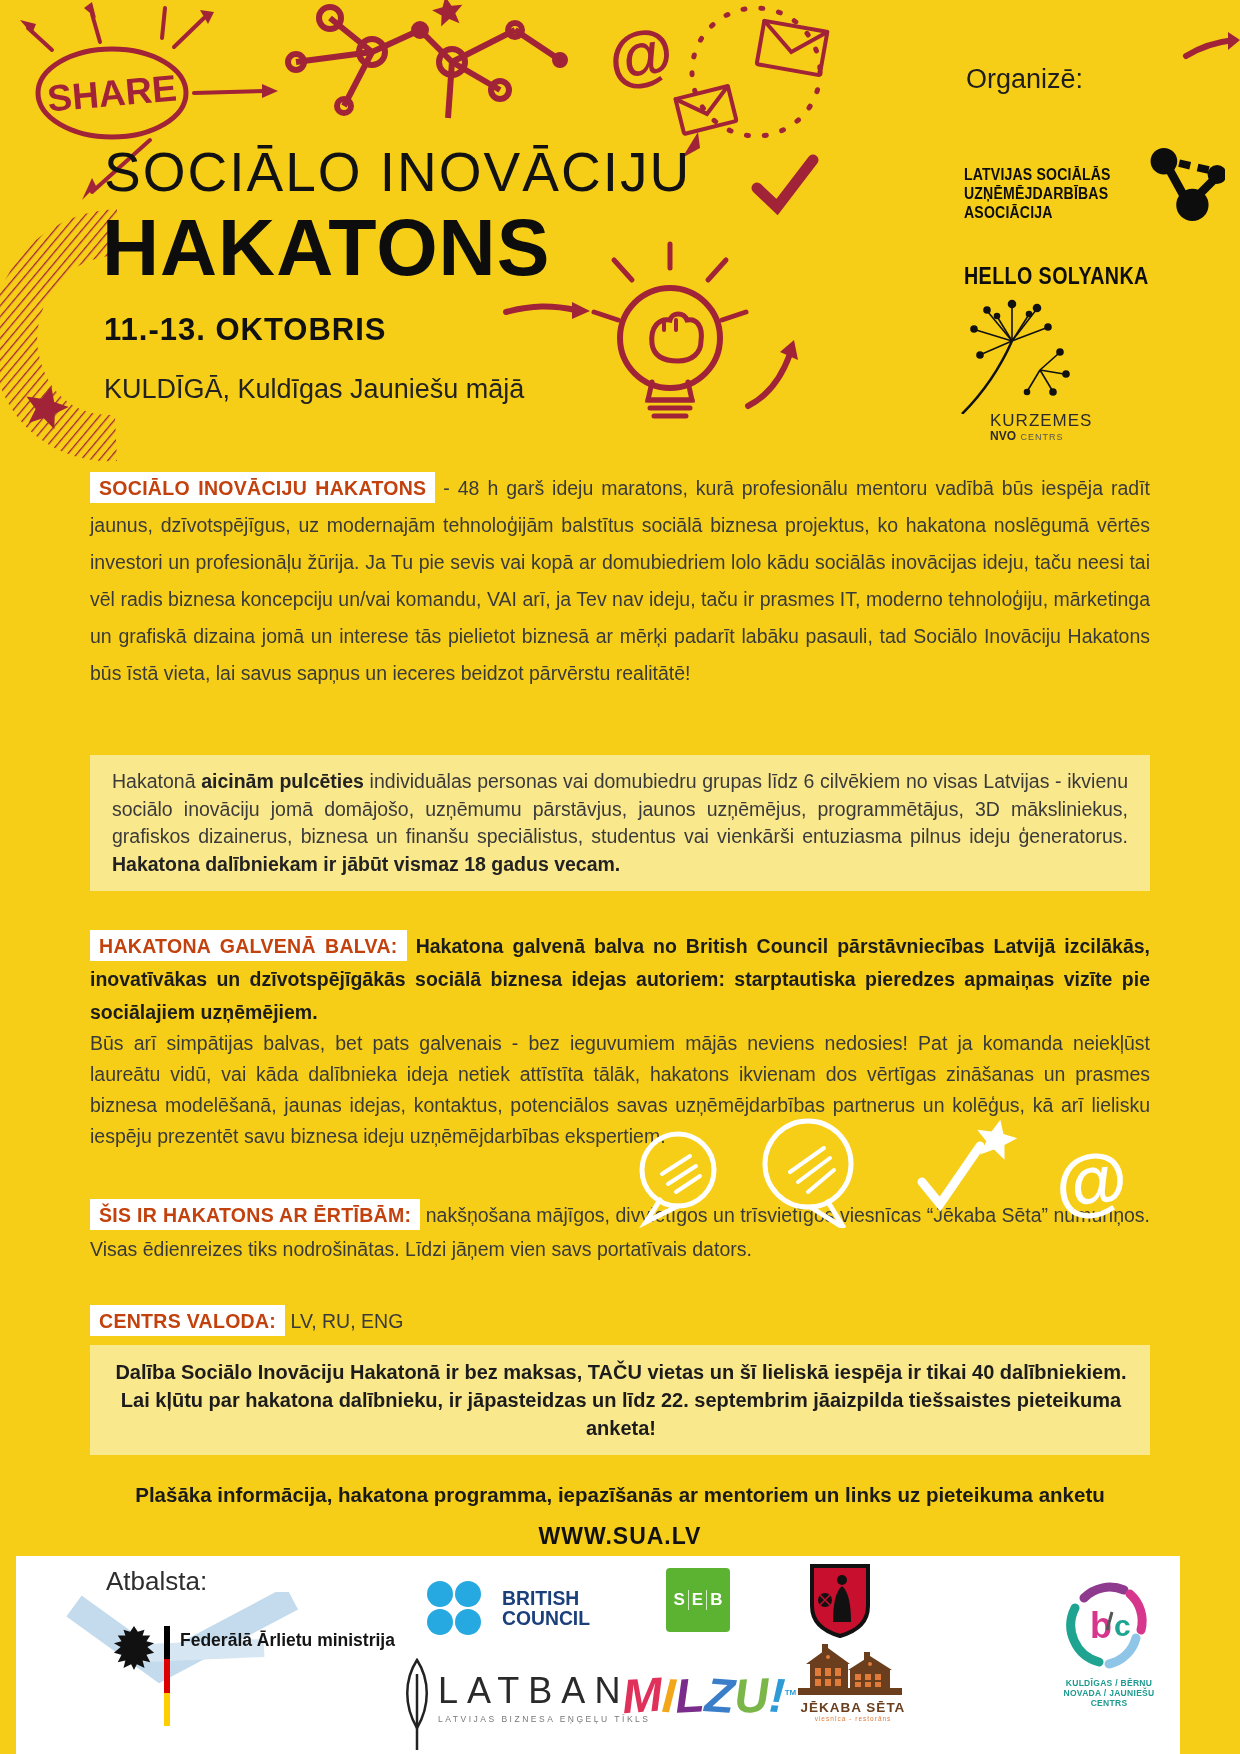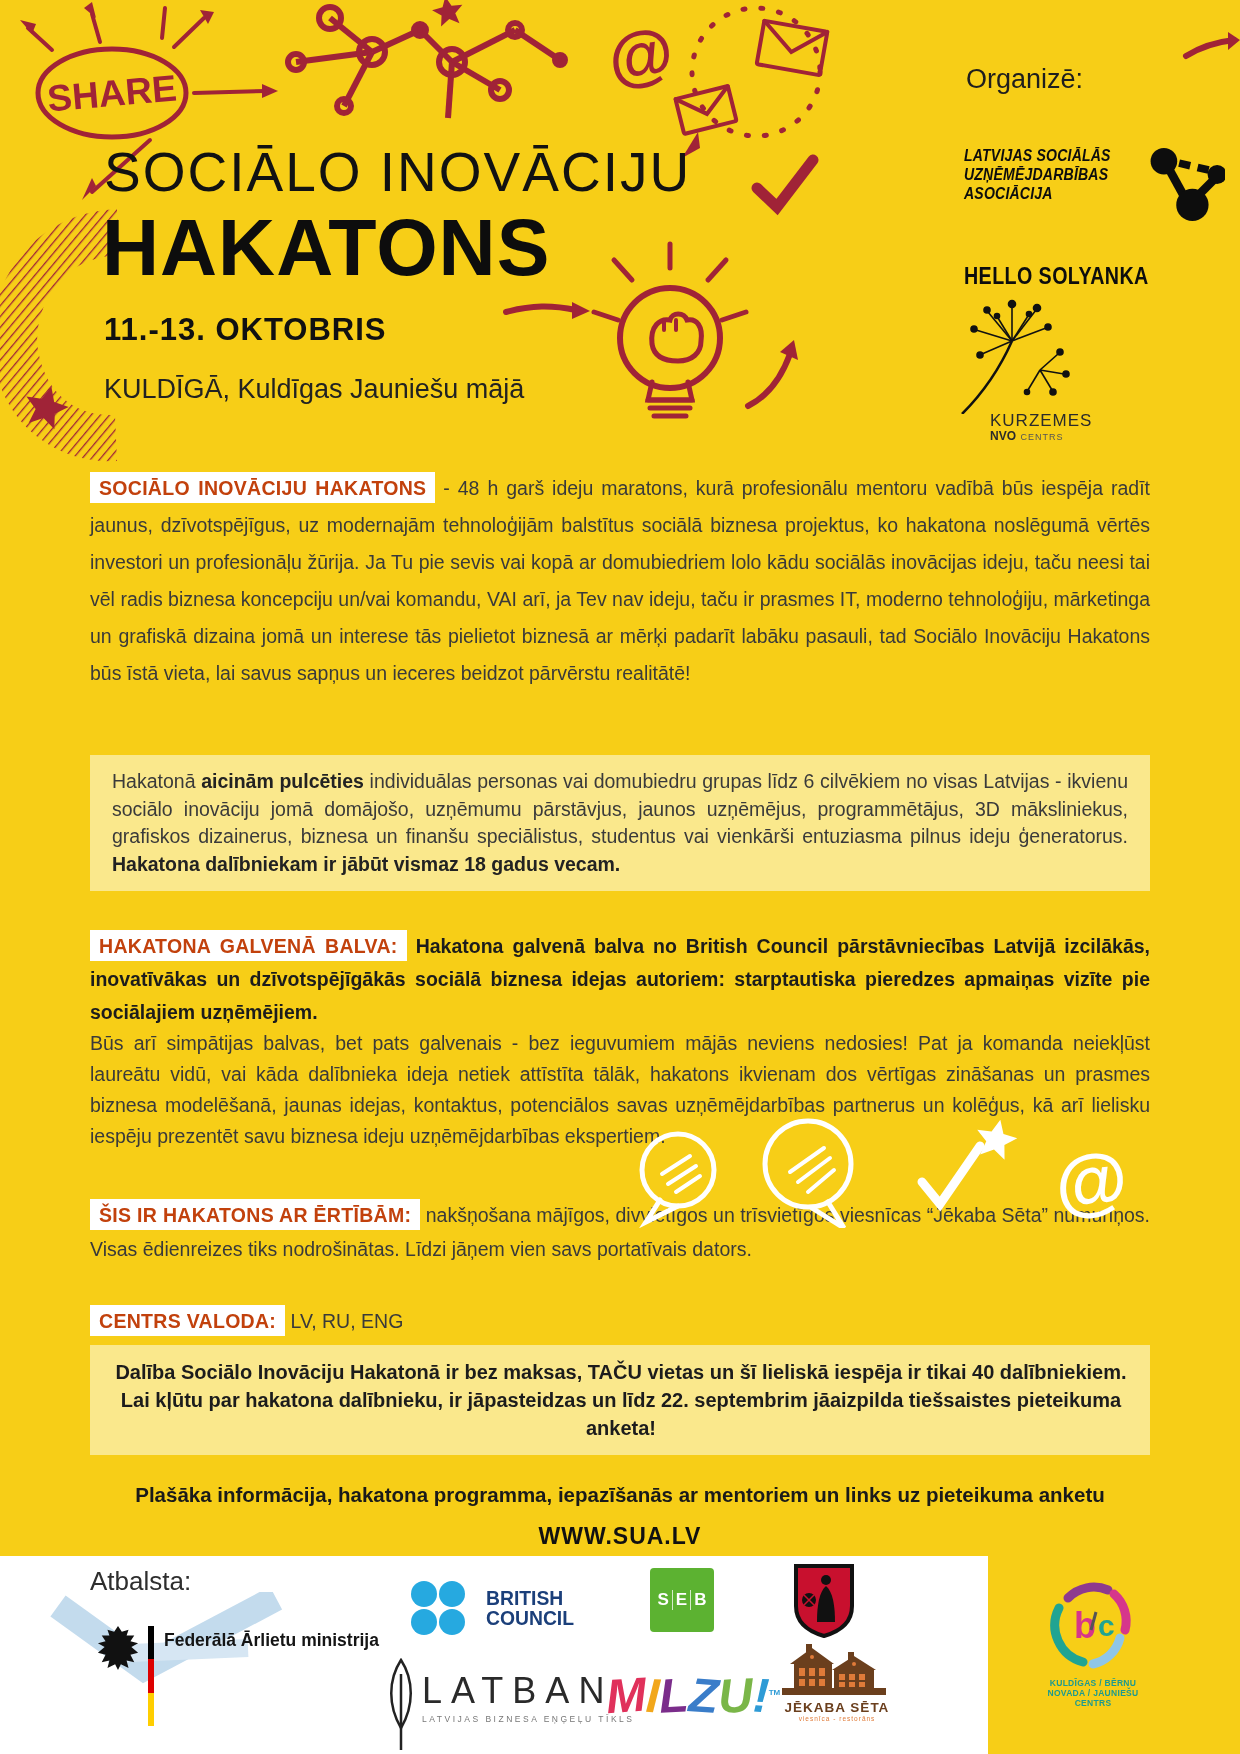--- a/index.html
+++ b/index.html
@@ -6,21 +6,21 @@
   .poster{
     position:relative;width:1240px;height:1754px;margin:0 auto;
     background:#F7CE17;overflow:hidden;
     font-family:"Liberation Sans",sans-serif;color:#333;
   }
   svg{display:block}
 
   
   .doodles-top{position:absolute;left:0;top:0;pointer-events:none;}
   .organize-label{position:absolute;left:966px;top:64px;font-size:27px;color:#1e1e1e;}
-  .lsua{position:absolute;left:964px;top:146px;display:flex;align-items:flex-start;gap:6px;font-style:italic;}
+  .lsua{position:absolute;left:964px;top:146px;display:flex;align-items:flex-end;gap:6px;}
   .lsua-text{font-weight:800;font-size:16px;line-height:19px;color:#0d0d0d;
     transform:scaleX(.88);transform-origin:left;letter-spacing:.2px;white-space:nowrap;}
   .hello{position:absolute;left:964px;top:262px;font-weight:800;font-size:24px;color:#0d0d0d;
     transform:scaleX(.82);transform-origin:left;letter-spacing:.5px;}
   .kurzemes-logo{position:absolute;left:940px;top:296px;}
   .kurzemes-text{position:absolute;left:990px;top:414px;color:#2b2b2b;line-height:14px;}
   .kurzemes-text .l1{font-size:17px;letter-spacing:1px;}
   .kurzemes-text .l2{font-size:12px;font-weight:800;}
   .kurzemes-text .l3{font-size:9px;letter-spacing:1px;color:#555;}
 
@@ -45,21 +45,21 @@
   #balva .rest{font-weight:700;color:#1c1c1c;}
   #simpatijas{top:1008px;line-height:31px;}
   #ertibas{top:1178px;line-height:34px;}
   #valoda{top:1290px;text-align:left;}
   #box2{top:1345px;line-height:28px;text-align:center;font-weight:700;color:#1c1c1c;font-size:20px;padding-left:24px;}
   #plasaka{top:1462px;text-align:center;font-weight:700;color:#1a1a1a;font-size:20.5px;}
   #www{top:1500px;text-align:center;font-weight:800;color:#111;font-size:23px;letter-spacing:1px;}
   .doodles-white{position:absolute;left:600px;top:1118px;pointer-events:none;}
 
   
-  .footer{position:absolute;left:0;top:1556px;width:988px;height:198px;background:#fff;}
+  .footer{position:absolute;left:16px;top:1556px;width:1164px;height:198px;background:#fff;}
   .support-label{position:absolute;left:90px;top:10px;font-size:26px;color:#2e2e2e;}
   .watermark{position:absolute;left:48px;top:36px;opacity:.85;}
   .german{position:absolute;left:96px;top:70px;display:flex;align-items:flex-start;}
   .flagbar{width:6px;height:100px;margin-left:8px;display:flex;flex-direction:column;}
   .flagbar i{flex:1;}
   .german-label{margin-left:10px;margin-top:4px;font-weight:700;font-size:17.5px;color:#151515;}
   .bc{position:absolute;left:410px;top:24px;display:flex;align-items:center;gap:20px;}
   .bc-text{font-weight:800;font-size:21px;line-height:20px;color:#1B3F7A;transform:scaleX(.92);transform-origin:left;}
   .seb{position:absolute;left:650px;top:12px;width:64px;height:64px;background:#5CB231;border-radius:4px;
     display:flex;align-items:center;justify-content:center;}

